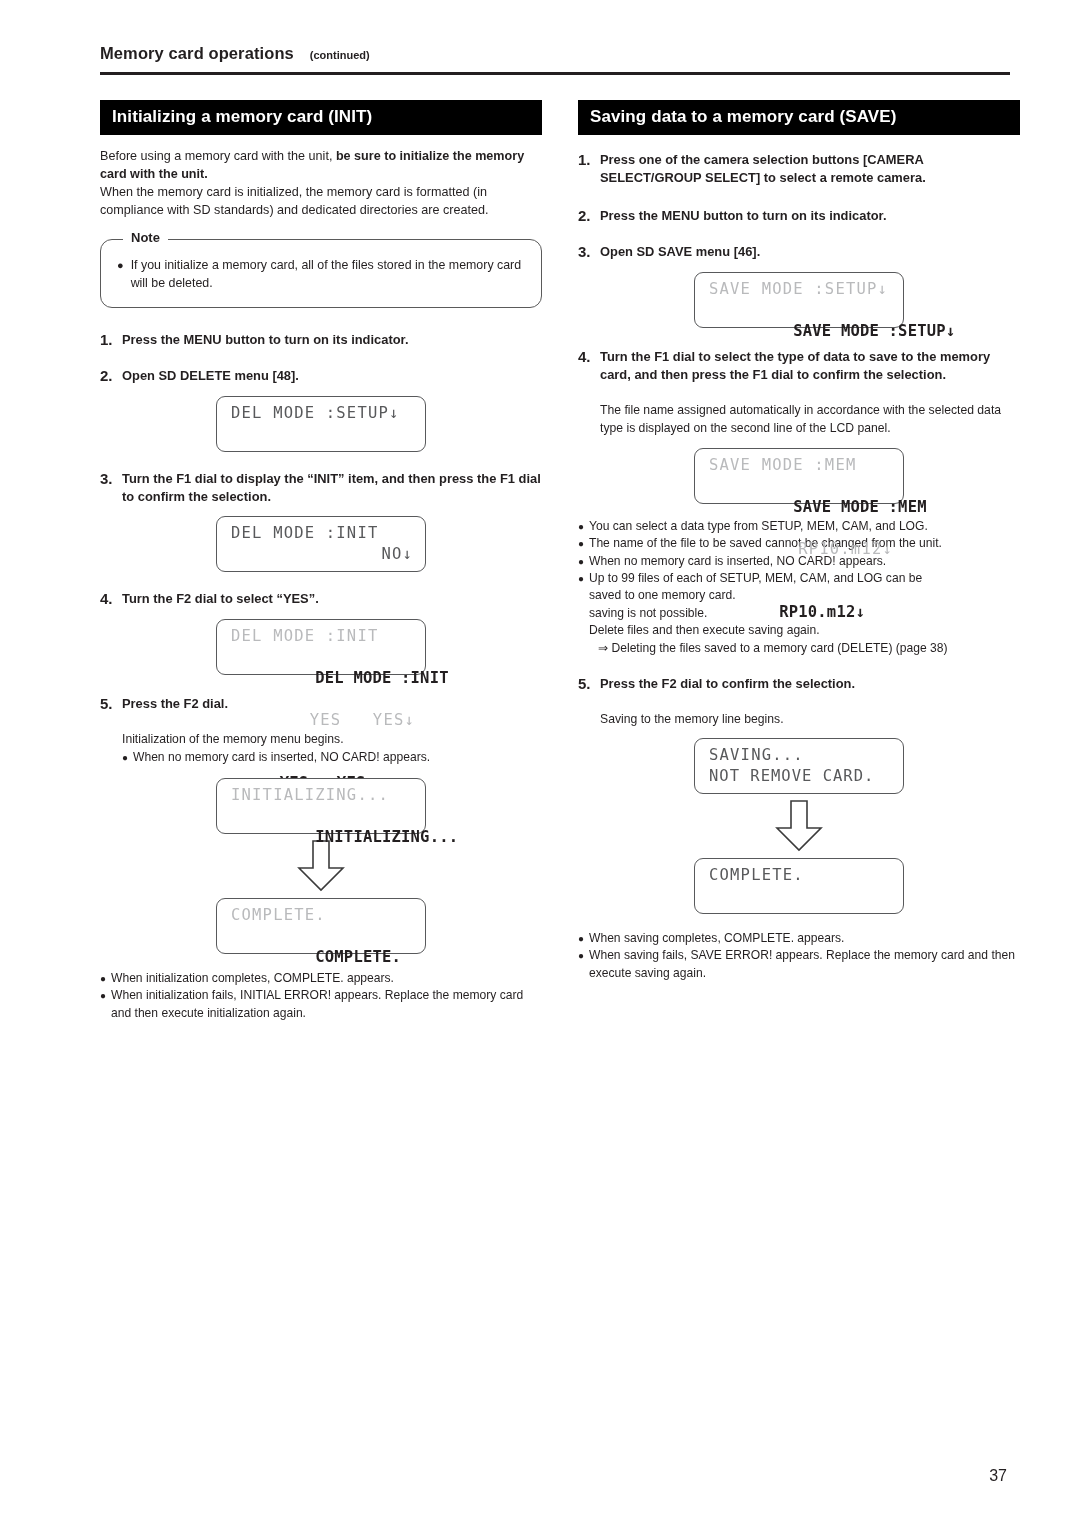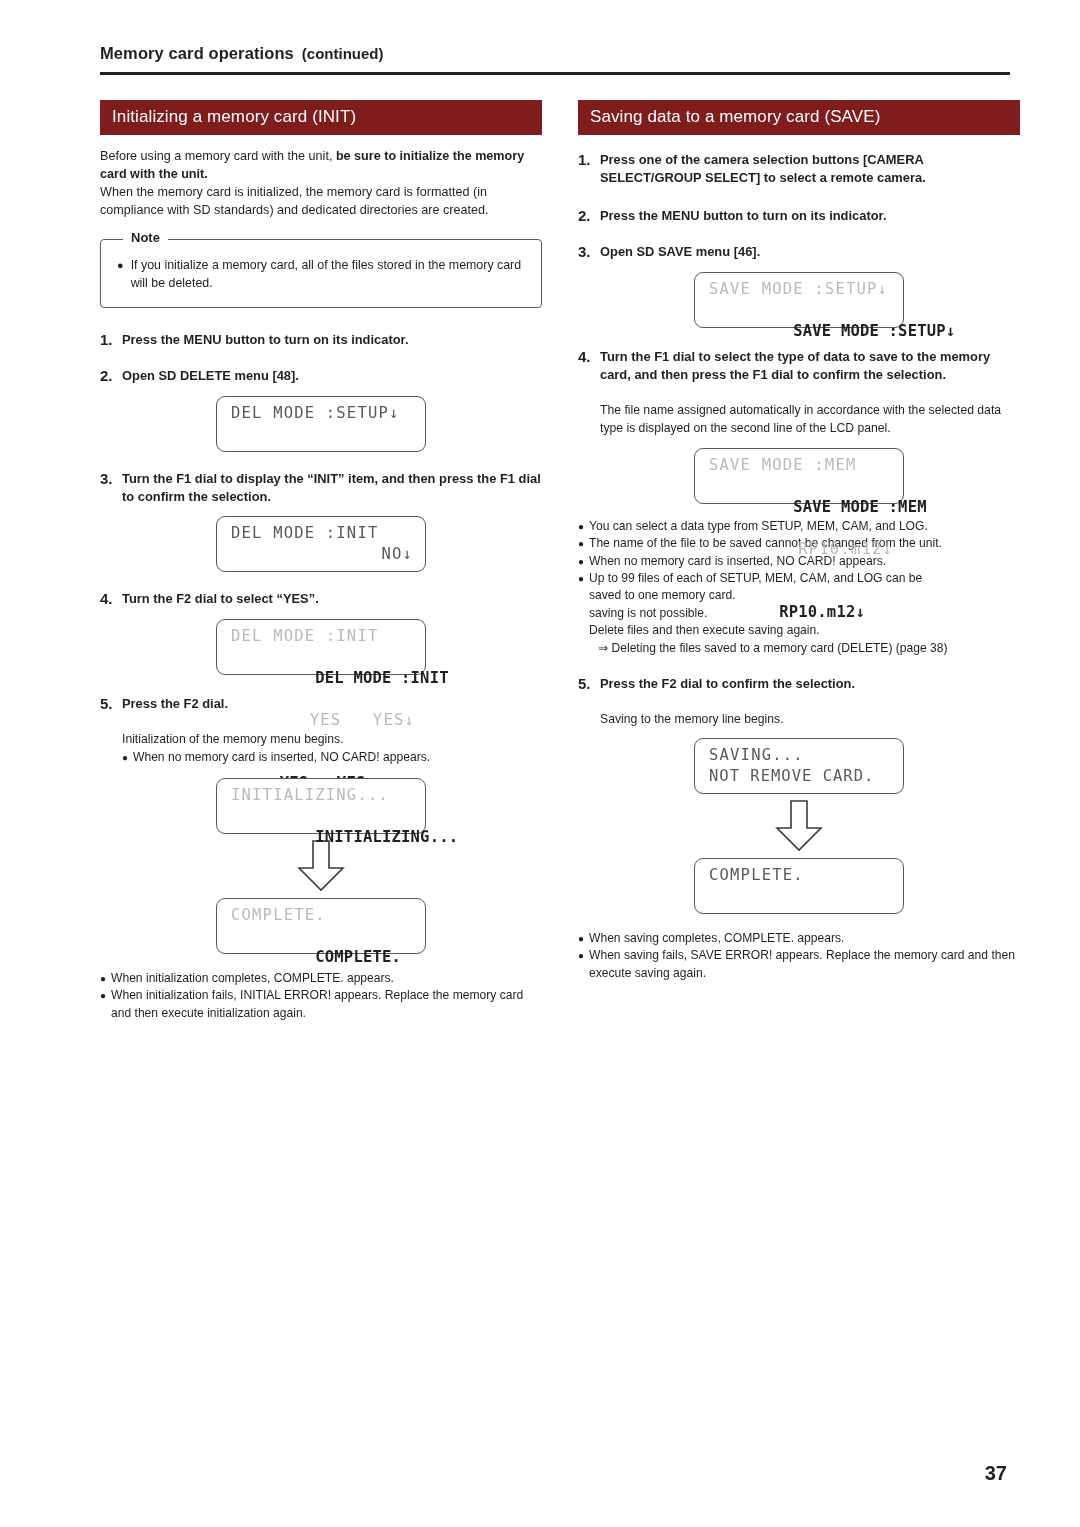--- a/index.html
+++ b/index.html
@@ -15,50 +15,50 @@
 
   
   .runhead {
     position:absolute; left:100px; top:44px; width:910px;
   }
   .runhead-title {
     font-size:16.5px; font-weight:bold; letter-spacing:0.1px;
     display:inline;
   }
   .runhead-cont {
-    font-size:15px; font-weight:bold; display:inline; margin-left:8px;
+    font-size:11px; font-weight:bold; display:inline; margin-left:16px;
   }
   .runhead-rule {
     position:absolute; left:100px; top:72px; width:910px; height:3px;
     background:#231f20;
   }
 
   
   .col { position:absolute; top:100px; width:442px; }
   .col-left  { left:100px; }
   .col-right { left:578px; }
 
   .sec-bar {
-    background:#7f1d1d; color:#ffffff;
-    font-size:17px; font-weight:normal;
+    background:#000000; color:#ffffff;
+    font-size:17px; font-weight:bold;
     padding:7px 10px 8px 12px;
     letter-spacing:0.1px;
     line-height:1.15;
   }
 
   .body-text {
     font-size:12.6px; line-height:1.44; margin-top:12px;
     color:#231f20;
   }
   .body-text b { font-weight:bold; }
 
   
   .note-wrap { position:relative; margin-top:20px; }
   .note-box {
-    border:1.2px solid #5a5a5a; border-radius:4px;
+    border:1.2px solid #5a5a5a; border-radius:12px;
     padding:17px 16px 14px 16px;
     position:relative;
   }
   .note-label {
     position:absolute; left:22px; top:-10px;
     background:#ffffff; padding:0 8px;
     font-size:13px; font-weight:bold;
   }
   .note-item { display:flex; font-size:12.4px; line-height:1.45; }
   .note-bullet { margin-right:7px; font-size:11px; line-height:1.62; }
@@ -115,21 +115,21 @@
   }
   .lcd-dbl.right .ghost { text-align:right; }
   .lcd-dbl.right .ink { text-align:right; }
 
   
   .arrow-holder { display:flex; justify-content:center; margin-top:6px; margin-bottom:6px; }
 
   
   .pageno {
     position:absolute; right:73px; bottom:42px;
-    font-size:20px; font-weight:bold; color:#231f20;text-align:right;
+    font-size:16px; font-weight:normal; color:#231f20;text-align:right;
   }
 </style>
 </head>
 <body>
 
 <div class="runhead">
   <span class="runhead-title">Memory card operations</span><span class="runhead-cont">(continued)</span>
 </div>
 <div class="runhead-rule"></div>
 

